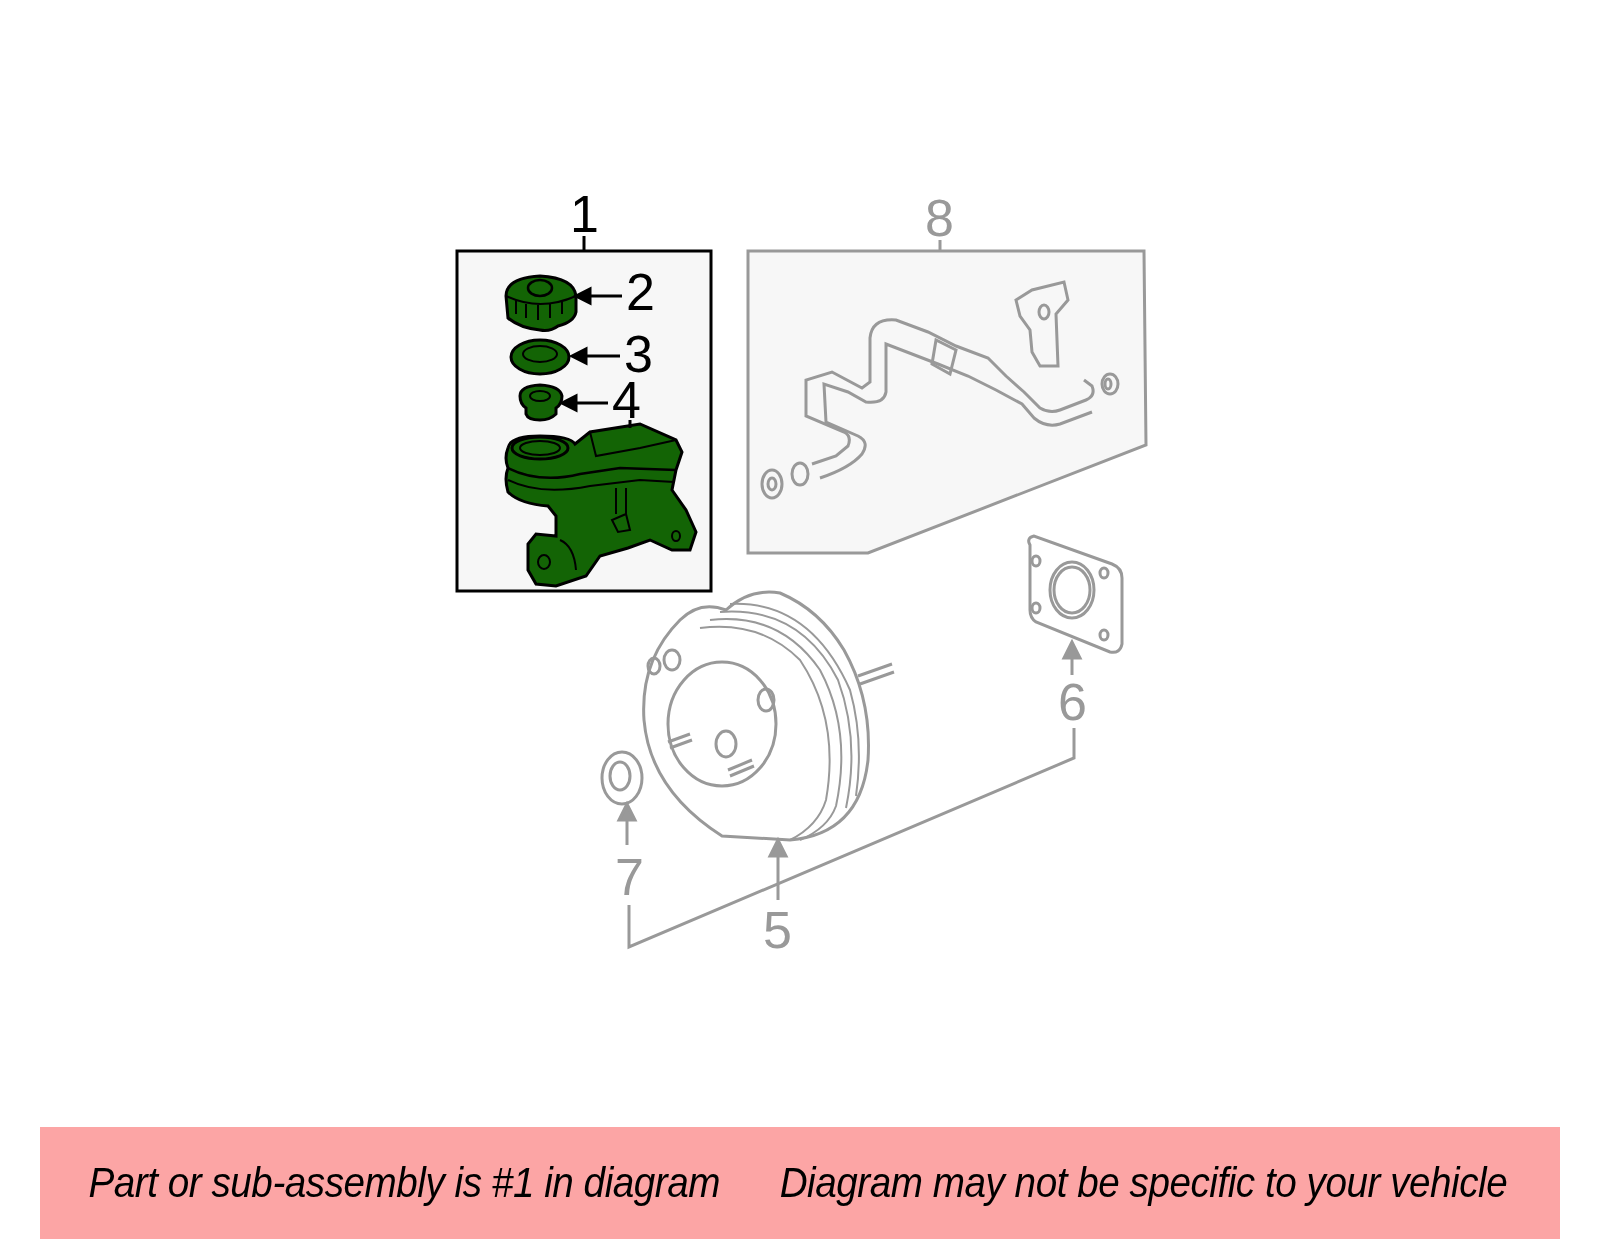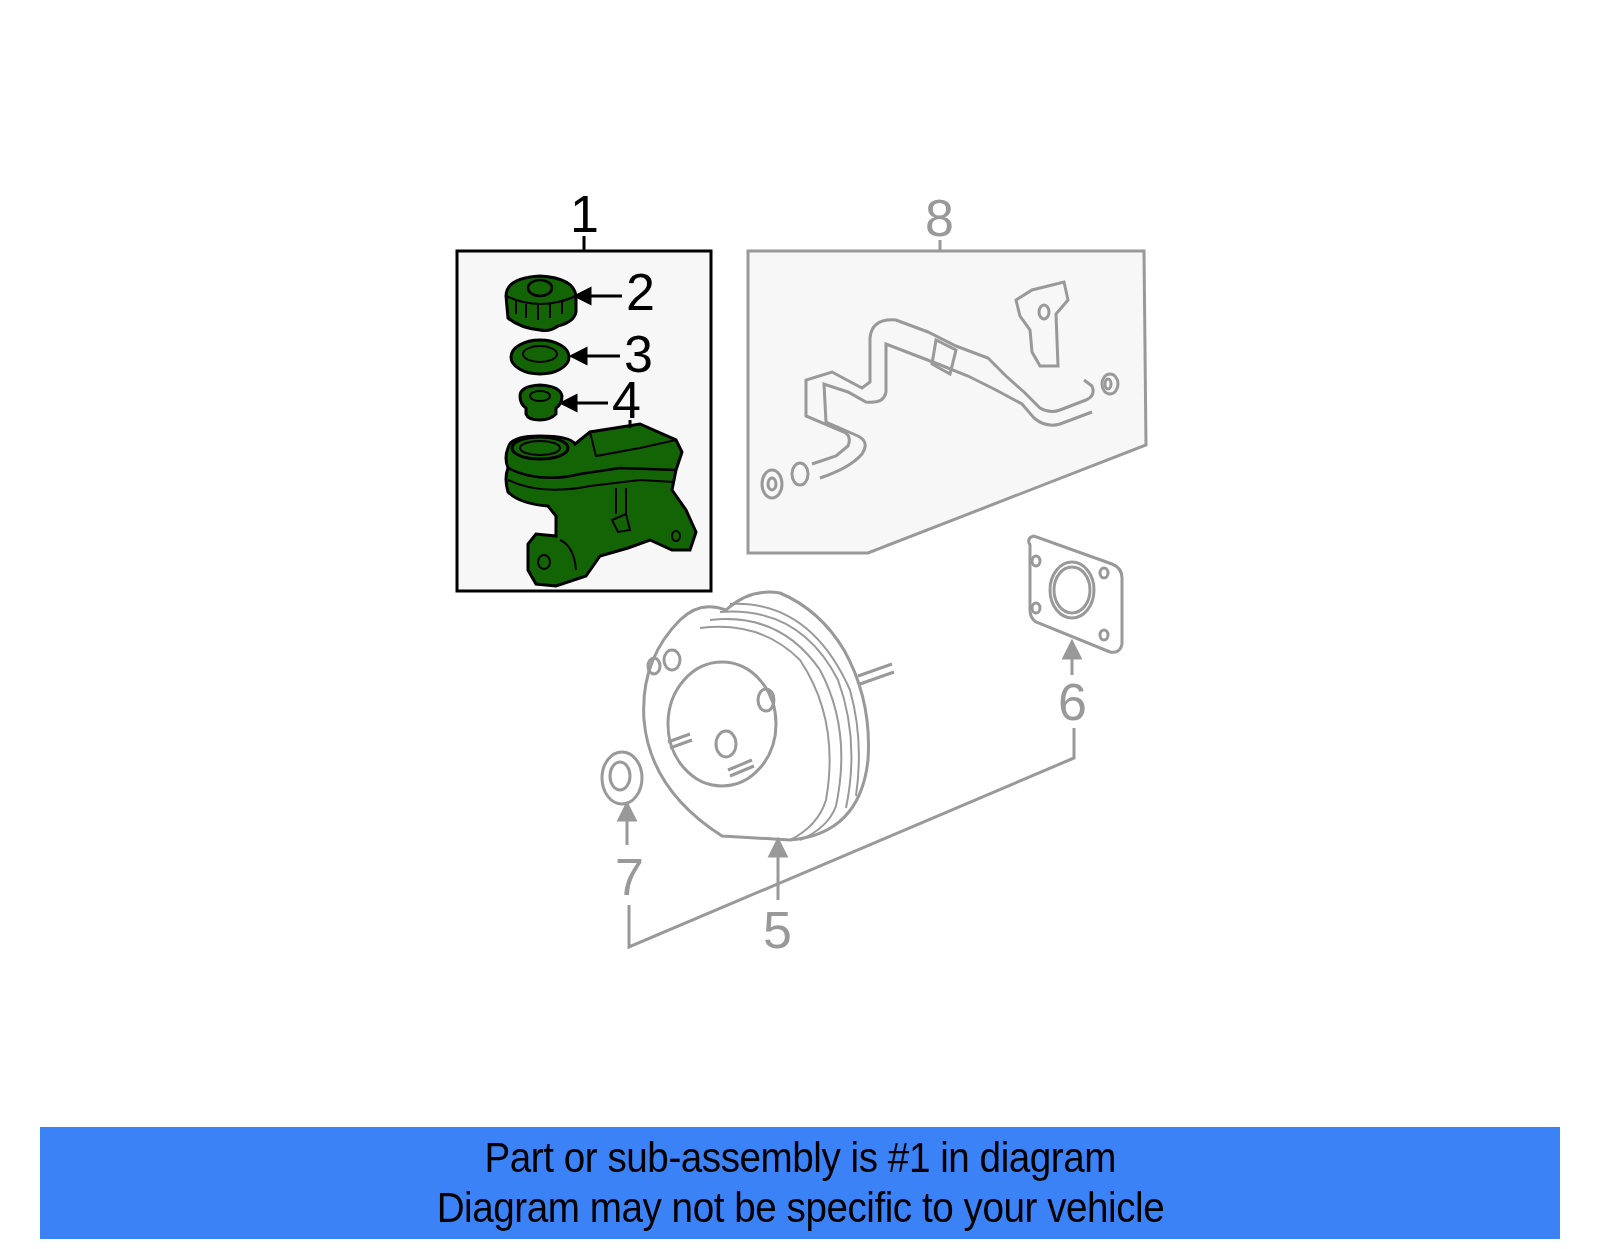--- a/index.html
+++ b/index.html
@@ -3,22 +3,22 @@
 <meta charset="utf-8">
 <style>
   html, body { margin: 0; padding: 0; background: #ffffff; }
   body { width: 1600px; height: 1249px; position: relative; overflow: hidden; font-family: "Liberation Sans", sans-serif; }
   #diagram { position: absolute; left: 0; top: 0; width: 1600px; height: 1249px; }
   .callout { font-family: "Liberation Sans", sans-serif; font-size: 52px; }
   .callout-dark { fill: #000000; }
   .callout-grey { fill: #999999; }
   #banner {
     position: absolute; left: 40px; top: 1127px; width: 1520px; height: 112px;
-    background: #3b82f6;
-    display: flex; flex-direction: column; align-items: center; justify-content: center;
+    background: #fca5a5;
+    display: flex; flex-direction: row; align-items: center; justify-content: center; font-style: italic;
   }
   #banner .line {
     font-family: "Liberation Sans", sans-serif;
     font-size: 42px; line-height: 50px; color: #000000;
     letter-spacing: -0.5px;
     transform: scaleX(0.92);
     white-space: nowrap;
   }
 </style>
 </head>

